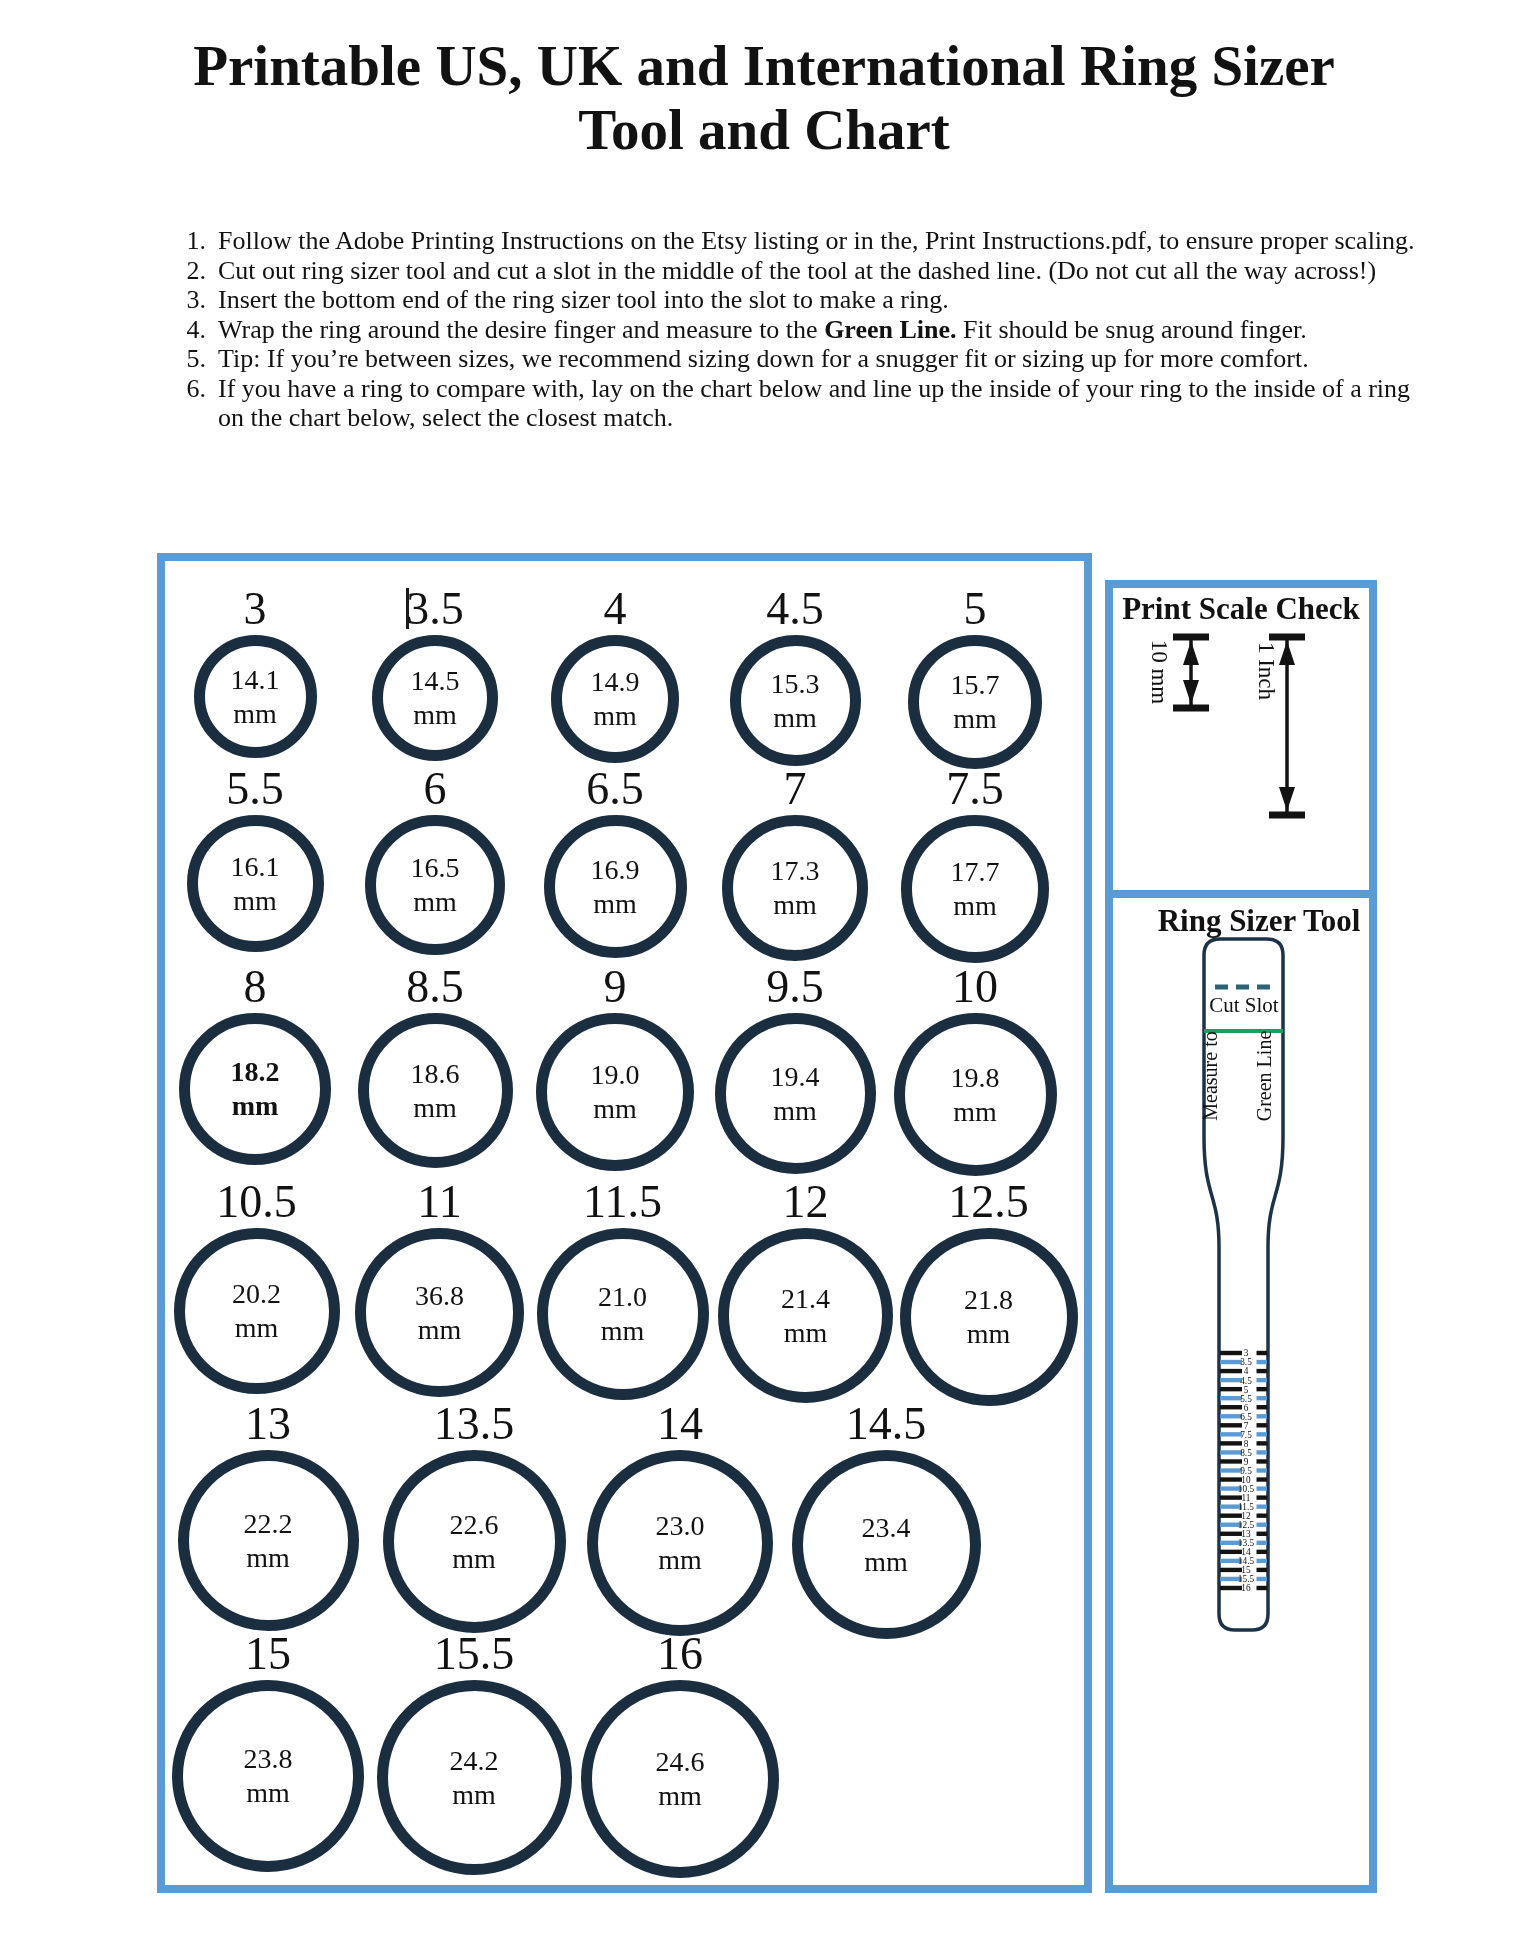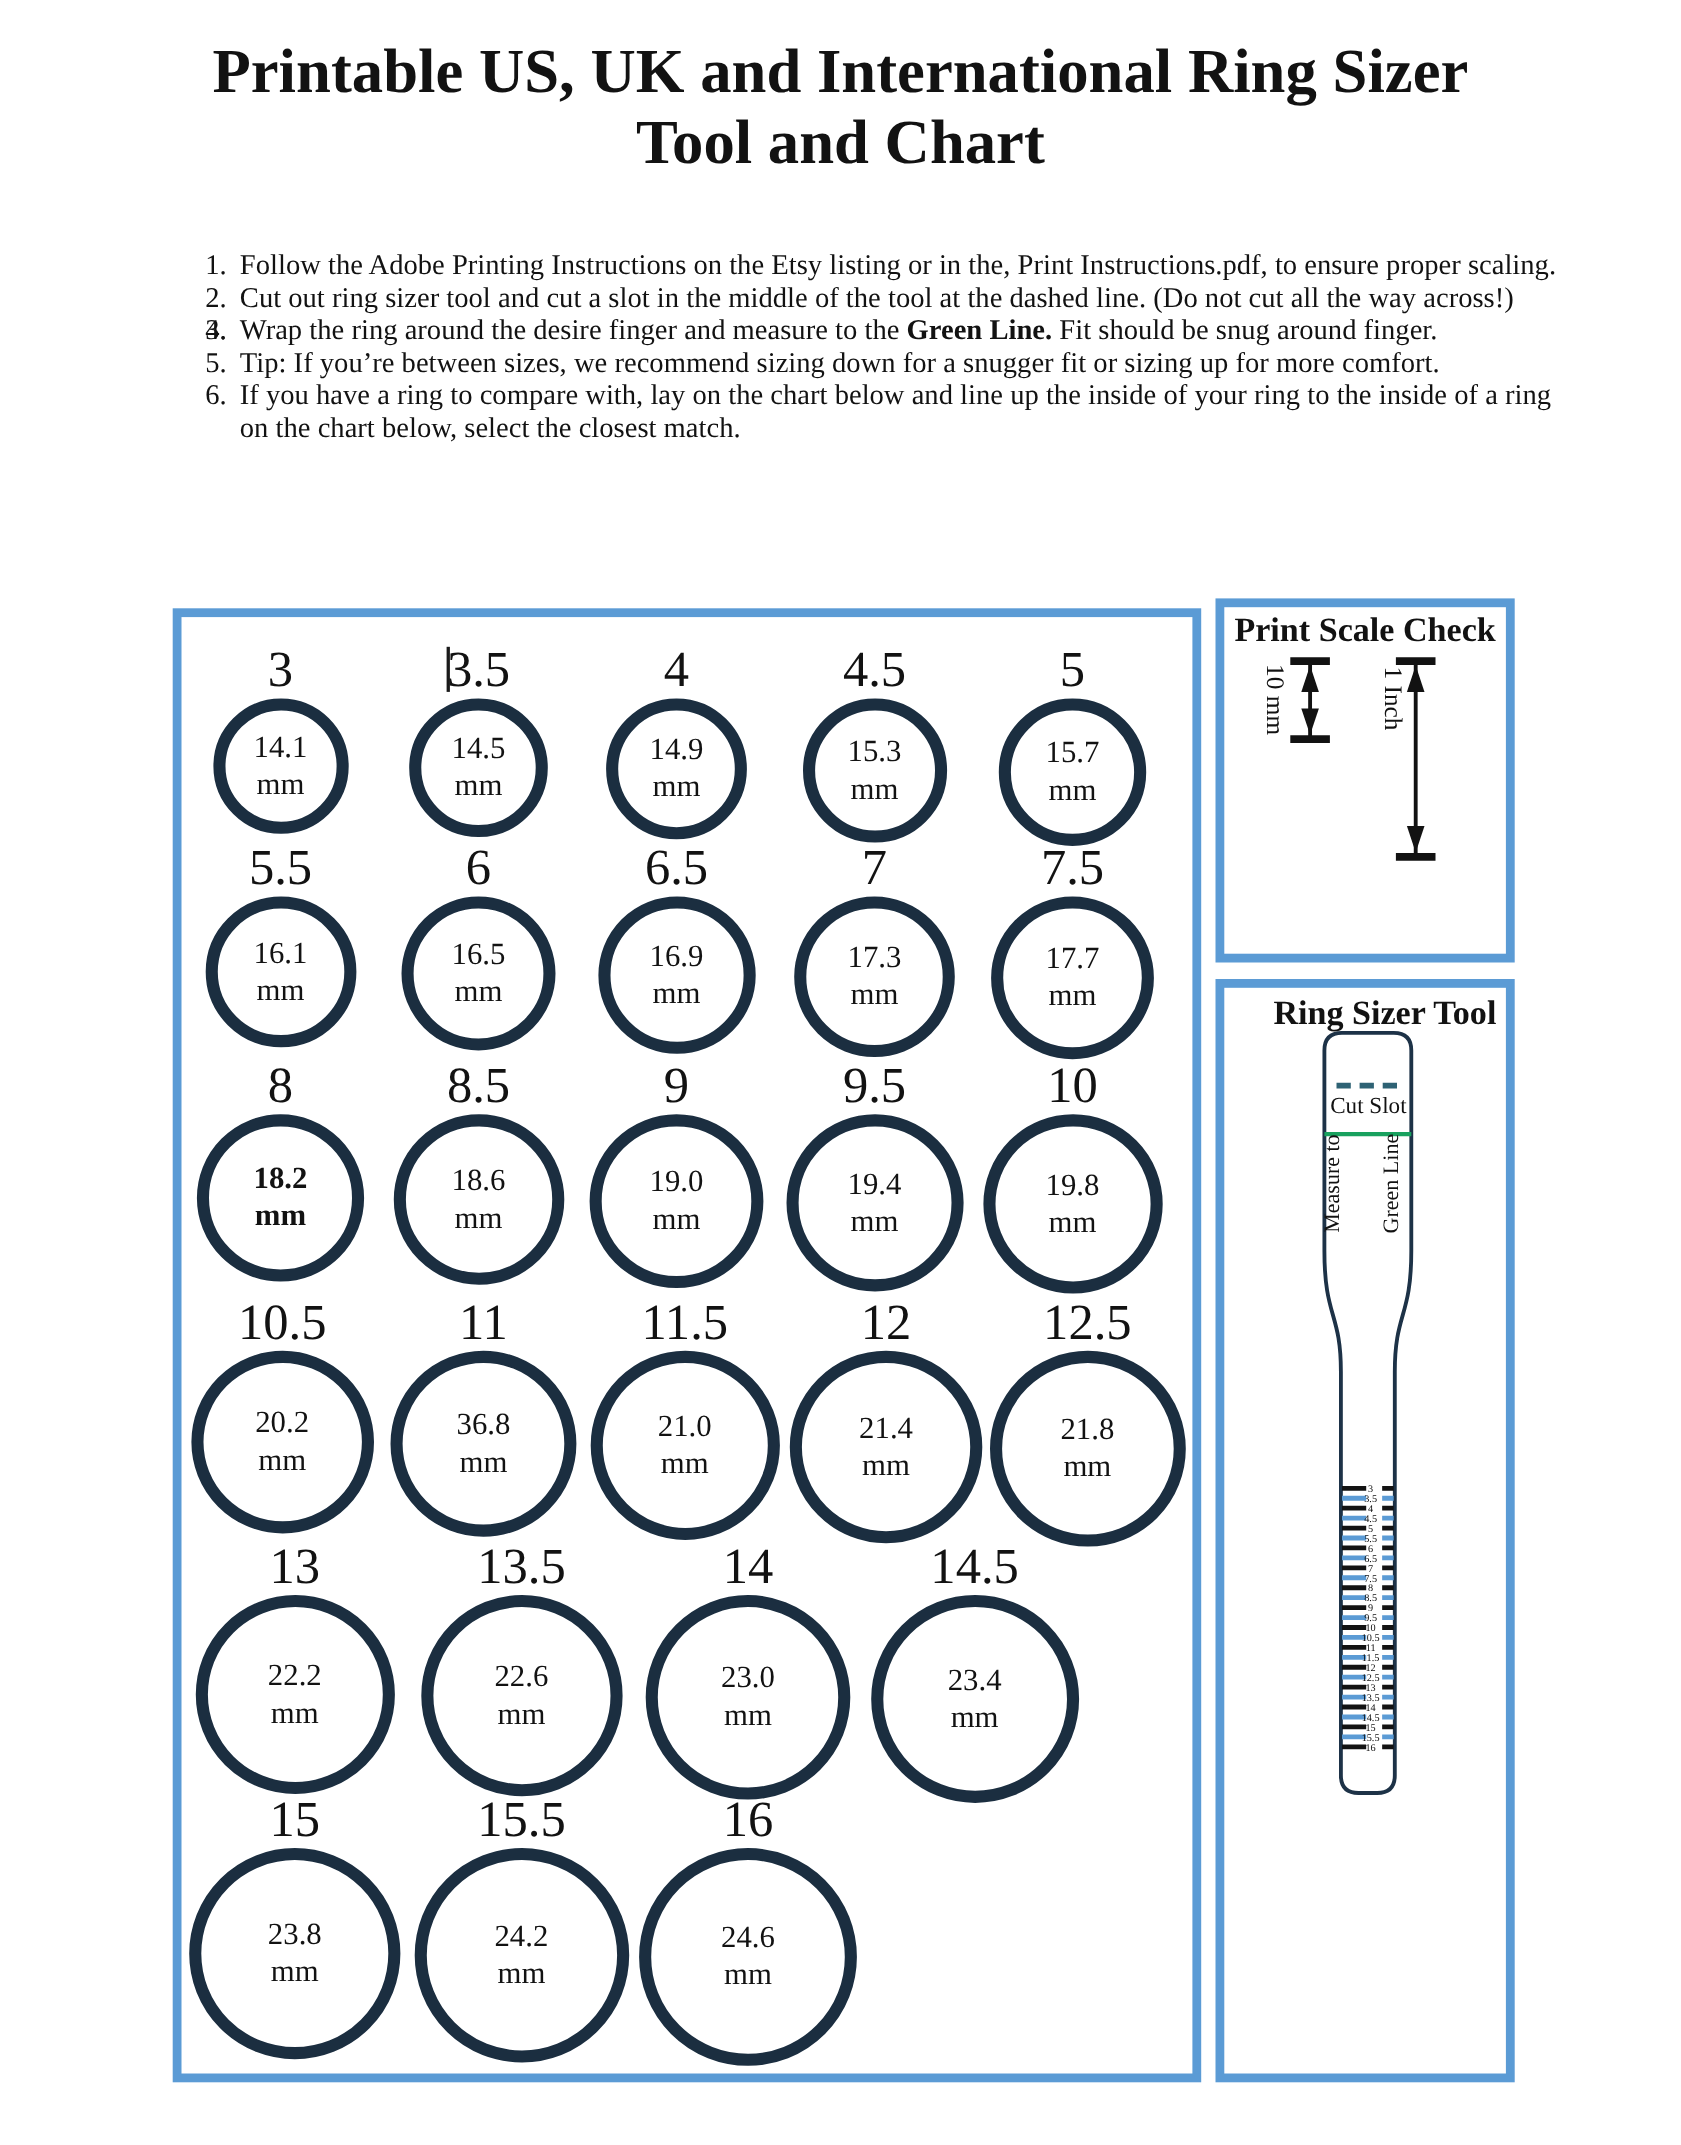--- a/index.html
+++ b/index.html
@@ -19,21 +19,21 @@
     position:absolute; left:172px; top:226px; width:1250px;
     list-style:none; font-size:26px; line-height:29.5px;
   }
   ol.instructions li { position:relative; padding-left:46px; }
   ol.instructions li .num { position:absolute; left:0; top:0; width:34px; text-align:right; }
   ol.instructions li b { font-weight:bold; }
 
   
   .bluebox { position:absolute; border:8px solid #5b9bd5; background:#fff; }
   .chart-box { left:157px; top:553px;  width:935px; height:1340px; }
-  .scale-box { left:1105px; top:544px; width:272px; height:331px; }
+  .scale-box { left:1105px; top:580px; width:272px; height:331px; }
   .tool-box  { left:1105px; top:890px; width:272px; height:1003px; }
 
   .box-title { position:absolute; left:0; right:0; text-align:center; font-weight:bold; font-size:31px; }
   .scale-box .box-title { top:3px; }
   .tool-box  .box-title { top:5px;padding-left:36px; }
 
   
   .chart-row { position:absolute; left:0; display:flex; align-items:flex-start; }
   .ring-cell { display:flex; flex-direction:column; align-items:center; flex:0 0 auto; }
   .us-size   { font-size:46px; line-height:44px; margin-bottom:4px; text-align:center; }
@@ -55,21 +55,21 @@
 
 <div class="page">
 
   <div class="doc-title">
     <div class="inner">Printable US, UK and International Ring Sizer Tool and Chart</div>
   </div>
 
   <ol class="instructions" id="instructions">
       <li><span class="num">1.</span><span>Follow the Adobe Printing Instructions on the Etsy listing or in the, Print Instructions.pdf, to ensure proper scaling.</span></li>
       <li><span class="num">2.</span><span>Cut out ring sizer tool and cut a slot in the middle of the tool at the dashed line. (Do not cut all the way across!)</span></li>
-      <li><span class="num">3.</span></li>
+      <li><span class="num">3.</span><span>Insert the bottom end of the ring sizer tool into the slot to make a ring.</span></li>
       <li><span class="num">4.</span><span>Wrap the ring around the desire finger and measure to the </span><b>Green Line.</b><span> Fit should be snug around finger.</span></li>
       <li><span class="num">5.</span><span>Tip: If you’re between sizes, we recommend sizing down for a snugger fit or sizing up for more comfort.</span></li>
       <li><span class="num">6.</span><span>If you have a ring to compare with, lay on the chart below and line up the inside of your ring to the inside of a ring on the chart below, select the closest match.</span></li>
     </ol>
 
   <div class="bluebox chart-box" id="chartBox">
     <div class="caret-artifact" style="left:241px; top:27px;"></div>
   <div class="chart-row" style="top: 26px;">
         <div class="ring-cell" style="width: 180px;">
           <div class="us-size">3</div>

